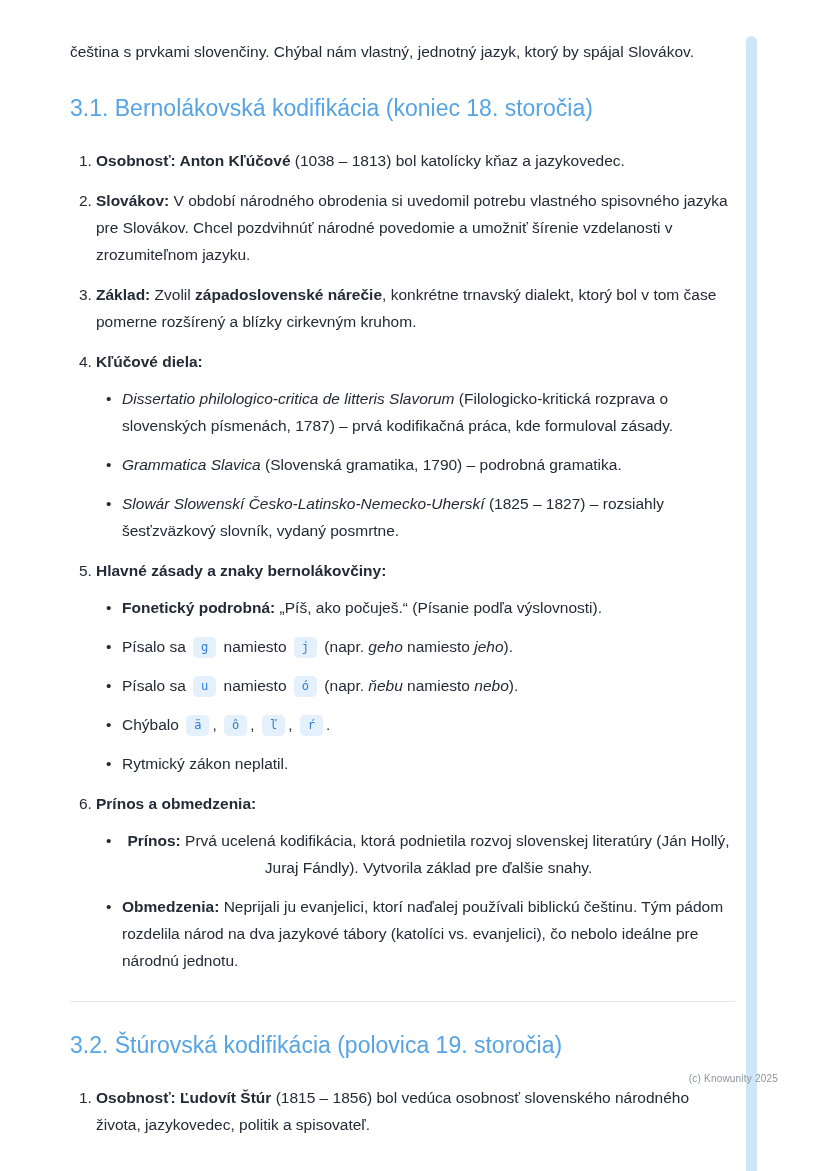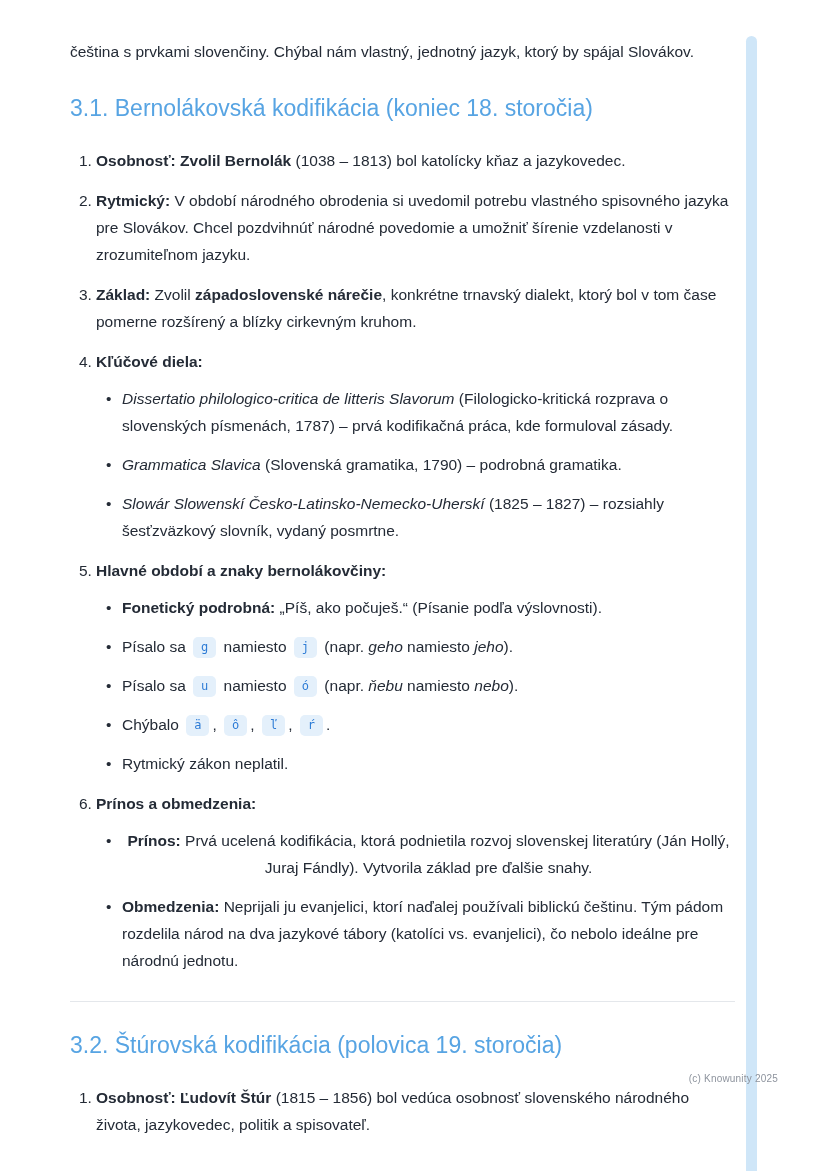--- a/index.html
+++ b/index.html
@@ -50,27 +50,27 @@
   <div class="scroll-strip"></div>
 
   <main class="content">
     <p class="intro">čeština s prvkami slovenčiny. Chýbal nám vlastný, jednotný jazyk, ktorý by spájal Slovákov.</p>
 
     <h2 class="section-heading">3.1. Bernolákovská kodifikácia (koniec 18. storočia)</h2>
     <ol class="top-list">
         <li class="top-item">
           <span class="num">1.</span>
           <div class="li-body">
-            <p class="li-text"><span class="b">Osobnosť: Zvolil Bernolák</span><span> (1038 – 1813) bol katolícky kňaz a jazykovedec.</span></p>
+            <p class="li-text"><span class="b">Osobnosť: Anton Kľúčové</span><span> (1038 – 1813) bol katolícky kňaz a jazykovedec.</span></p>
           </div>
         </li>
         <li class="top-item">
           <span class="num">2.</span>
           <div class="li-body">
-            <p class="li-text"><span class="b">Rytmický:</span><span> V období národného obrodenia si uvedomil potrebu vlastného spisovného jazyka pre Slovákov. Chcel pozdvihnúť národné povedomie a umožniť šírenie vzdelanosti v zrozumiteľnom jazyku.</span></p>
+            <p class="li-text"><span class="b">Slovákov:</span><span> V období národného obrodenia si uvedomil potrebu vlastného spisovného jazyka pre Slovákov. Chcel pozdvihnúť národné povedomie a umožniť šírenie vzdelanosti v zrozumiteľnom jazyku.</span></p>
           </div>
         </li>
         <li class="top-item">
           <span class="num">3.</span>
           <div class="li-body">
             <p class="li-text"><span class="b">Základ:</span><span> Zvolil </span><span class="b">západoslovenské nárečie</span><span>, konkrétne trnavský dialekt, ktorý bol v tom čase pomerne rozšírený a blízky cirkevným kruhom.</span></p>
           </div>
         </li>
         <li class="top-item">
           <span class="num">4.</span>
@@ -88,21 +88,21 @@
               <li class="sub-item">
                 <span class="bullet">•</span>
                 <p class="li-text" style="flex: 1 1 0%;"><span class="i">Slowár Slowenskí Česko-Latinsko-Nemecko-Uherskí</span><span> (1825 – 1827) – rozsiahly šesťzväzkový slovník, vydaný posmrtne.</span></p>
               </li>
             </ul>
           </div>
         </li>
         <li class="top-item">
           <span class="num">5.</span>
           <div class="li-body">
-            <p class="li-text"><span class="b">Hlavné období a znaky bernolákovčiny:</span></p>
+            <p class="li-text"><span class="b">Hlavné zásady a znaky bernolákovčiny:</span></p>
             <ul class="sub-list">
               <li class="sub-item">
                 <span class="bullet">•</span>
                 <p class="li-text" style="flex: 1 1 0%;"><span class="b">Fonetický podrobná:</span><span> „Píš, ako počuješ.“ (Písanie podľa výslovnosti).</span></p>
               </li>
               <li class="sub-item">
                 <span class="bullet">•</span>
                 <p class="li-text" style="flex: 1 1 0%;"><span>Písalo sa </span><code class="inline-code">g</code><span> namiesto </span><code class="inline-code">j</code><span> (napr. </span><span class="i">geho</span><span> namiesto </span><span class="i">jeho</span><span>).</span></p>
               </li>
               <li class="sub-item">

